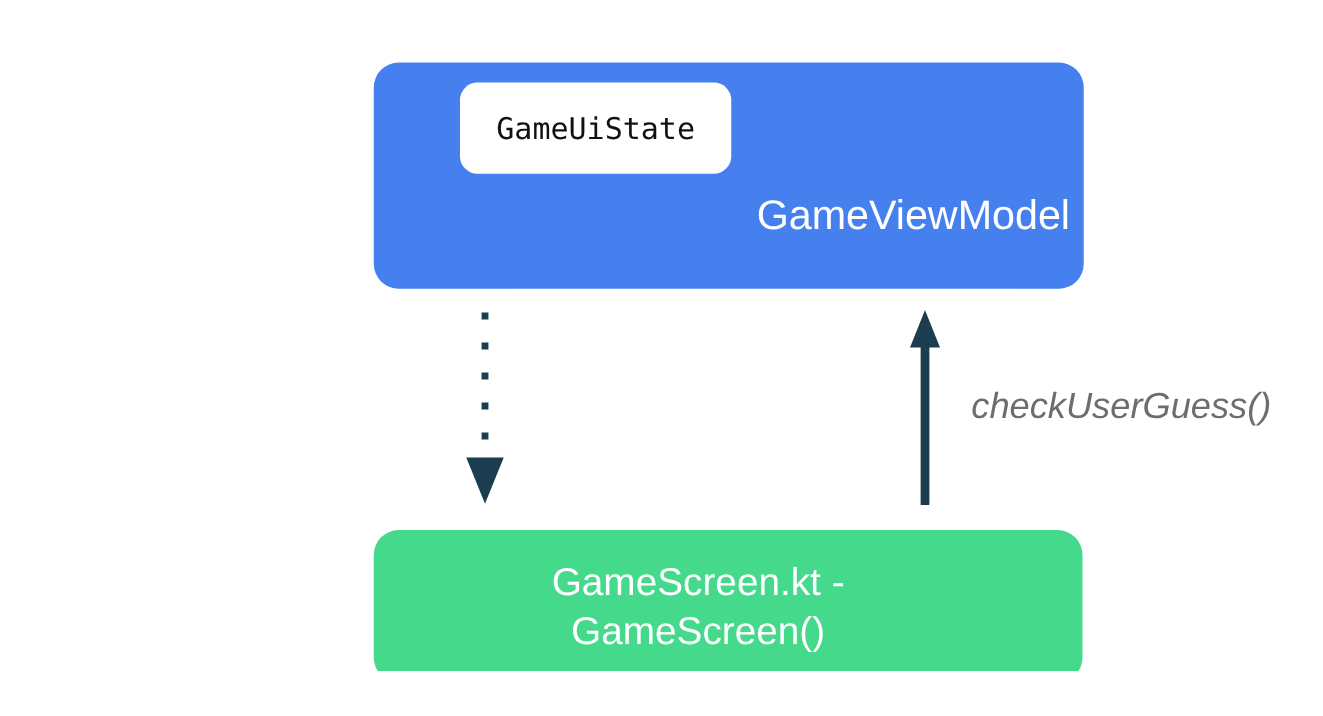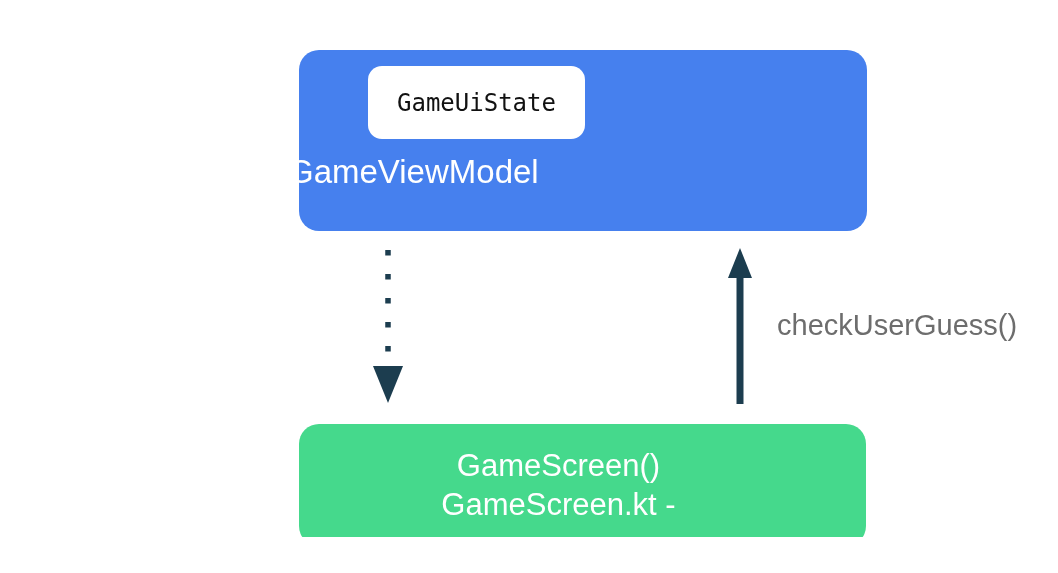--- a/index.html
+++ b/index.html
@@ -43,21 +43,21 @@
     white-space: nowrap;
   }
   .viewmodel-label {
     position: absolute;
     left: 0;
     right: 0;
     top: 102px;
     line-height: 40px;
     font-size: 33px;
     color: var(--box-text, #ffffff);
-    text-align: left;
+    text-align: right;
     transform: translateX(-11px);
     white-space: nowrap;
   }
 
   
   .screen-box {
     position: absolute;
     left: 299px;
     top: 424px;
     width: 567px;
@@ -85,20 +85,21 @@
     color: var(--label-gray, #6d6d6d);
     white-space: nowrap;
   }
   .flow-label.left {
     left: 37px;
     top: 309px;
   }
   .flow-label.right {
     left: 777px;
     top: 308px;
+    font-style: italic;
   }
 
   
   .arrows-layer {
     position: absolute;
     left: 0;
     top: 0;
     width: 1058px;
     height: 573px;
     pointer-events: none;
@@ -132,18 +133,18 @@
     <g>
       <line class="arrow-stroke" x1="740" y1="276" x2="740" y2="404" stroke-width="7"></line>
       <polygon class="arrow-fill" points="728,278 752,278 740,248"></polygon>
     </g>
   </svg>
 
   <div class="flow-label right">checkUserGuess()</div>
 
   <div class="screen-box">
     <div class="screen-label">
+      <div>GameScreen.kt -</div>
       <div>GameScreen()</div>
-      <div>GameScreen.kt -</div>
     </div>
   </div>
 
 </div>
 
 </body></html>

